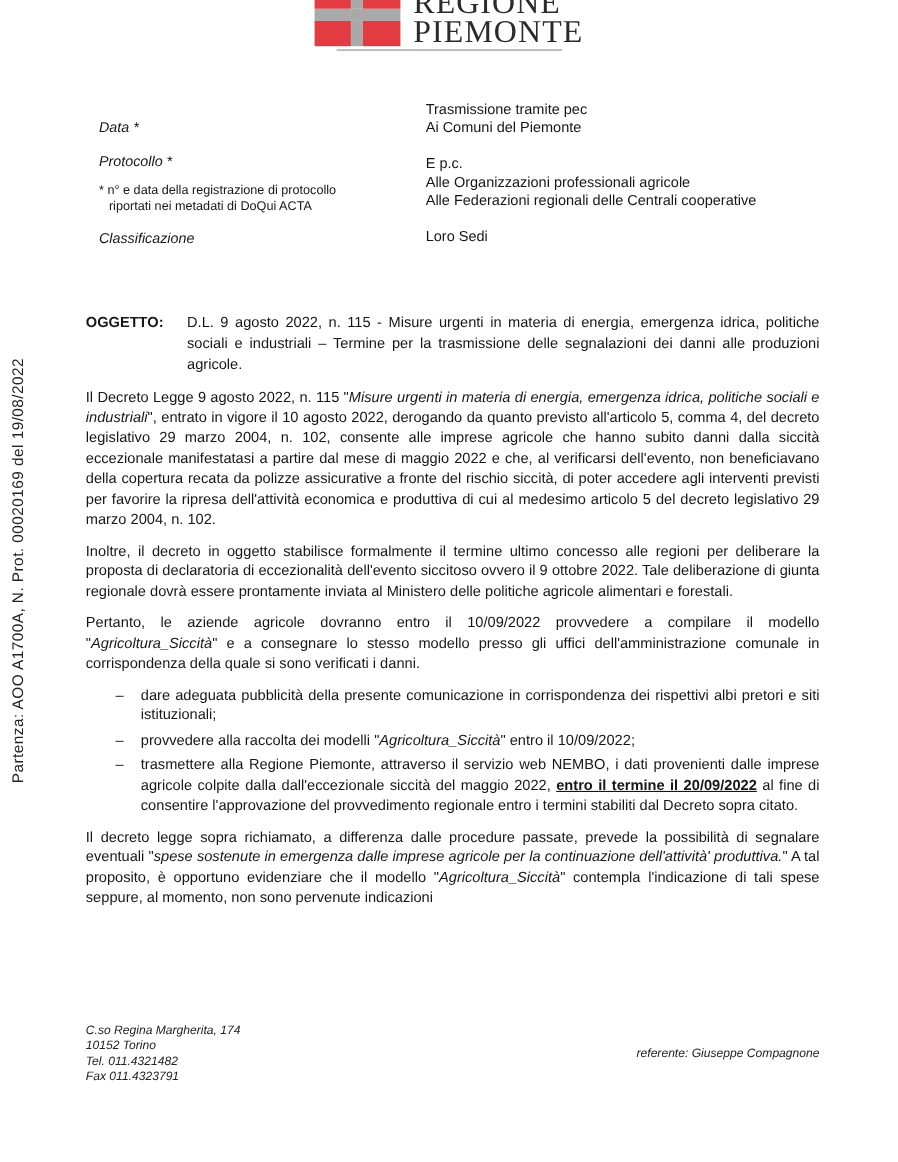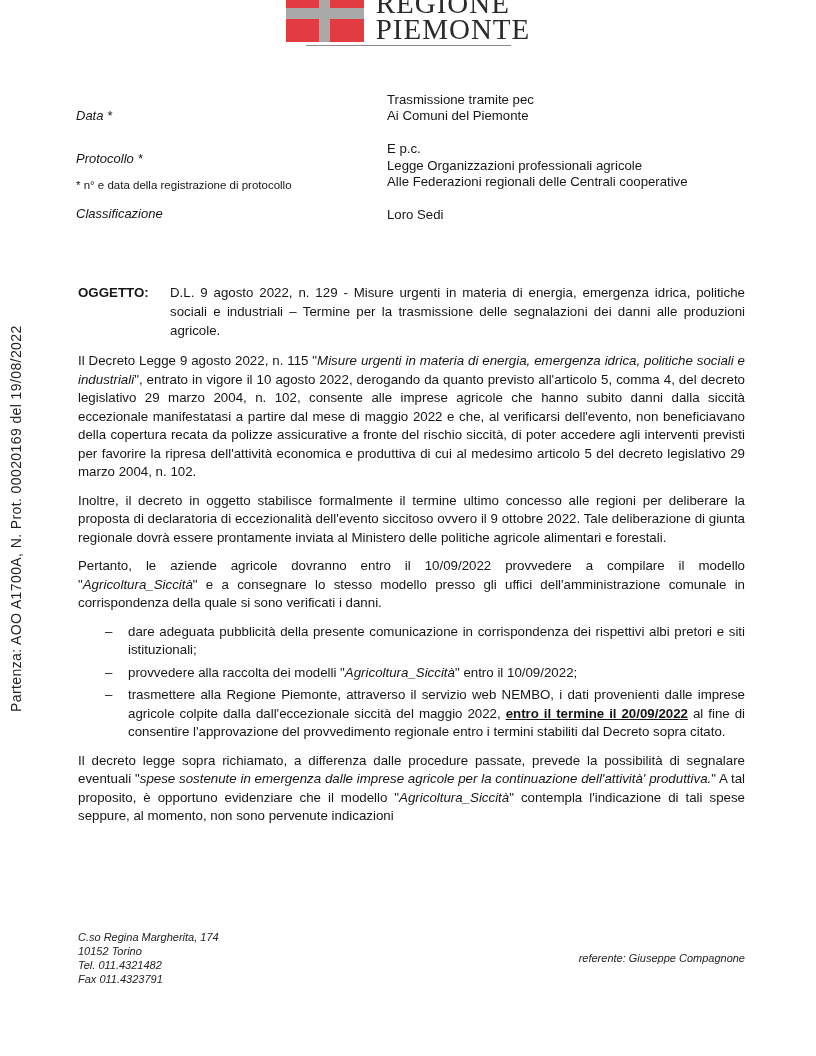--- a/index.html
+++ b/index.html
@@ -67,27 +67,27 @@
     font-family: "DejaVu Serif", "Liberation Serif", serif;
     font-style: italic;
     font-size: 14px;
     letter-spacing: 0.8px;
     color: #222;
   }
 
   
   .meta-col {
     position: absolute;
-    left: 76px;
+    left: 90px;
     top: 108px;
     width: 290px;
     font-size: 13px;
   }
   .meta-label { font-style: italic; }
-  .meta-protocollo { margin-top: 28px; font-style: italic; }
+  .meta-protocollo { margin-top: 16px; font-style: italic; }
   .footnote { margin-top: 12px; font-size: 11.5px; line-height: 15px; }
   .footnote .fn2 { padding-left: 9px; }
   .meta-classificazione { margin-top: 13px; font-style: italic; }
 
   
   .recipients {
     position: absolute;
     left: 387px;
     top: 92px;
     width: 310px;
@@ -169,38 +169,39 @@
       </div>
     </div>
     <div class="logo-rule"></div>
   </div>
 
   <div class="meta-col">
     <div class="meta-label">Data *</div>
     <div class="meta-label meta-protocollo">Protocollo *</div>
     <div class="footnote">
       <div>* n° e data della registrazione di protocollo</div>
+      <div class="fn2">riportati nei metadati di DoQui ACTA</div>
     </div>
     <div class="meta-label meta-classificazione">Classificazione</div>
   </div>
 
   <div class="recipients" id="recipients">
       <div class="rline">Trasmissione tramite pec</div>
       <div class="rline">Ai Comuni del Piemonte</div>
       <div class="rline"></div>
       <div class="rline">E p.c.</div>
-      <div class="rline">Legge Organizzazioni professionali agricole</div>
+      <div class="rline">Alle Organizzazioni professionali agricole</div>
       <div class="rline">Alle Federazioni regionali delle Centrali cooperative</div>
       <div class="rline"></div>
       <div class="rline">Loro Sedi</div>
     </div>
 
   <div class="subject">
     <span class="subject-label">OGGETTO:</span>
-    <span class="subject-text">D.L. 9 agosto 2022, n. 129 - Misure urgenti in materia di energia, emergenza idrica, politiche sociali e industriali –  Termine per la trasmissione delle segnalazioni dei danni alle produzioni agricole.</span>
+    <span class="subject-text">D.L. 9 agosto 2022, n. 115 - Misure urgenti in materia di energia, emergenza idrica, politiche sociali e industriali –  Termine per la trasmissione delle segnalazioni dei danni alle produzioni agricole.</span>
   </div>
 
   <div class="body" id="letter-body">
       <p><span class="">Il Decreto Legge 9 agosto 2022, n. 115 "</span><span class=" seg-i">Misure urgenti in materia di energia, emergenza idrica, politiche sociali e industriali</span><span class="">", entrato in vigore il 10 agosto 2022, derogando da quanto previsto all'articolo 5, comma 4, del decreto legislativo 29 marzo 2004, n. 102, consente alle imprese agricole che hanno subito danni dalla siccità eccezionale manifestatasi a partire dal mese di maggio 2022 e che, al verificarsi dell'evento,  non beneficiavano della copertura recata da polizze assicurative a fronte del rischio siccità, di poter accedere agli interventi previsti per favorire la ripresa dell'attività economica e produttiva di cui al medesimo articolo 5 del decreto legislativo 29 marzo 2004, n. 102.</span></p>
       <p><span class="">Inoltre, il decreto in oggetto stabilisce formalmente il termine ultimo concesso alle regioni per deliberare la proposta di declaratoria di eccezionalità dell'evento siccitoso ovvero il 9 ottobre 2022. Tale deliberazione di giunta regionale dovrà essere prontamente inviata al Ministero delle politiche agricole alimentari e forestali.</span></p>
       <p><span class="">Pertanto, le aziende agricole dovranno entro il 10/09/2022 provvedere a compilare il modello "</span><span class=" seg-i">Agricoltura_Siccità</span><span class="">" e a consegnare lo stesso modello presso gli uffici dell'amministrazione comunale in corrispondenza della quale si sono verificati i danni.</span></p>
       <div class="bullet">
         <span class="dash">–</span>
         <span class="btext"><span class="">dare adeguata pubblicità della presente comunicazione in corrispondenza dei rispettivi albi pretori e siti istituzionali;</span></span>
       </div>

